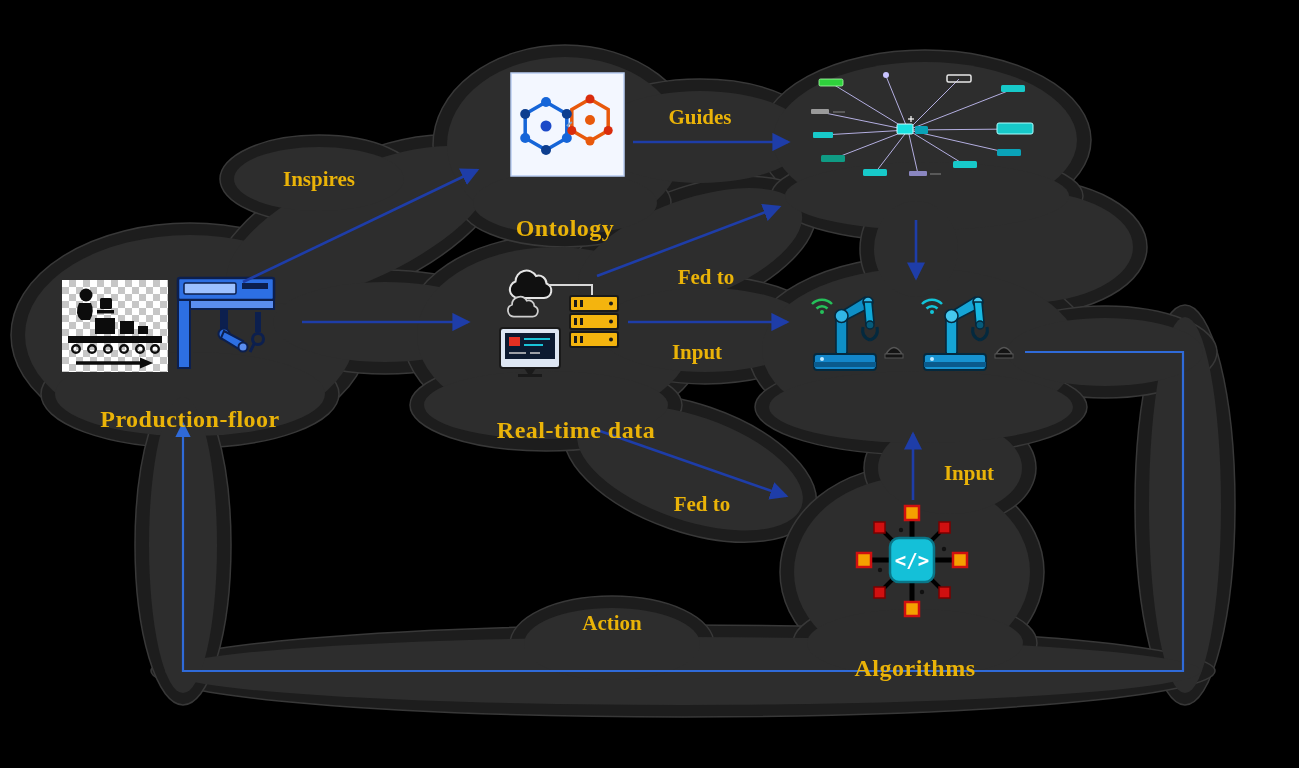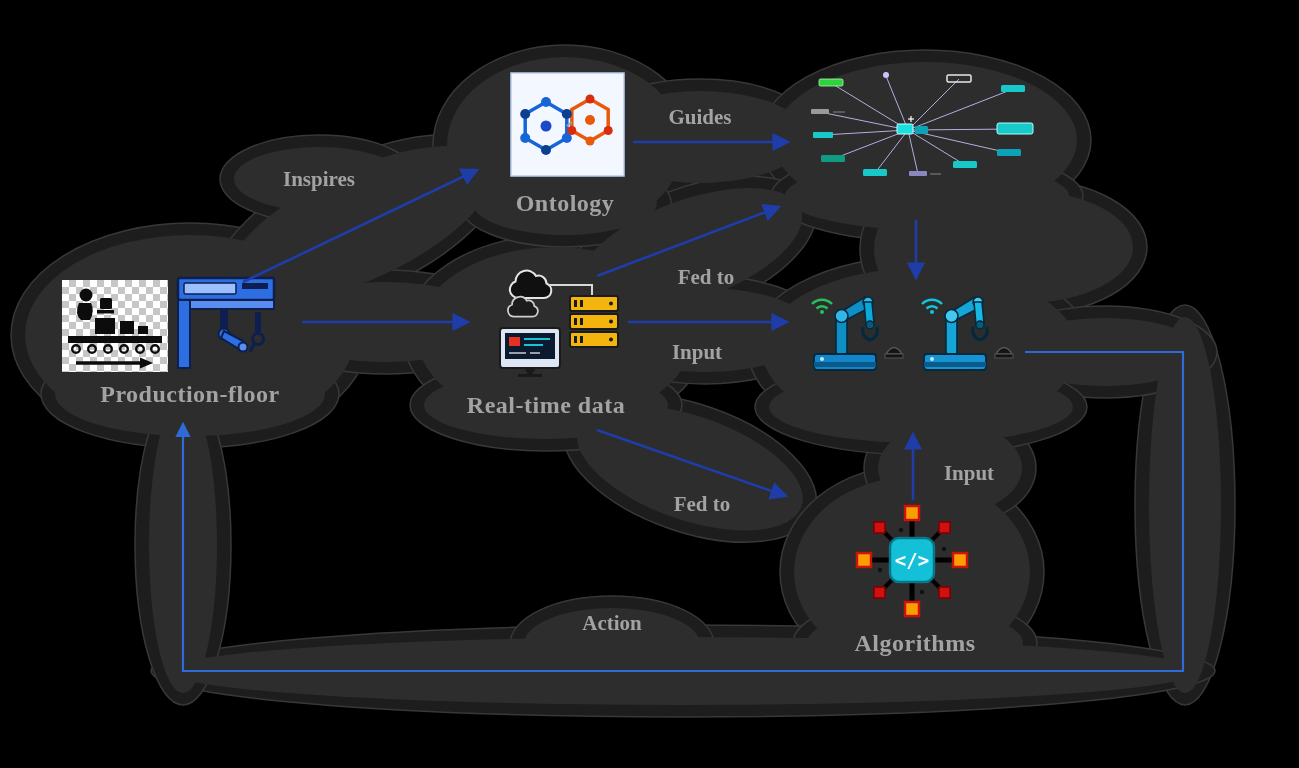--- a/index.html
+++ b/index.html
@@ -2,23 +2,23 @@
 <html><head>
 <meta charset="utf-8">
 <style>
   html,body{margin:0;padding:0;background:#000;}
   #canvas{position:relative;width:1299px;height:768px;background:#000;overflow:hidden;
           font-family:"Liberation Serif",serif;}
   svg.layer{position:absolute;left:0;top:0;}
   #blobs{z-index:0;}
   #wires{z-index:3;pointer-events:none;}
   .icon{position:absolute;z-index:2;}
-  .lbl{position:absolute;z-index:4;transform:translate(-50%,-50%);color:#a3a3a3;
+  .lbl{position:absolute;z-index:4;transform:translate(-50%,-50%);color:#eab308;
        font-weight:700;white-space:nowrap;text-align:center;}
-  .node-lbl{font-size:24px;letter-spacing:.5px;}
+  .node-lbl{font-size:24px;letter-spacing:.5px;margin-top:25px;}
   .edge-lbl{font-size:21px;}
   .wrap-lbl{white-space:normal;width:150px;line-height:1.45;}
   .checker{background-color:#fff;
     background-image:
       linear-gradient(45deg,#c6c6c6 25%,transparent 25%,transparent 75%,#c6c6c6 75%),
       linear-gradient(45deg,#c6c6c6 25%,transparent 25%,transparent 75%,#c6c6c6 75%);
     background-size:14px 14px;background-position:0 0,7px 7px;}
 </style>
 </head>
 <body>
@@ -311,21 +311,21 @@
       <polyline points="597,276 779,207" fill="none" stroke="#1e3da8" stroke-width="2.6" marker-end="url(#ah)"></polyline>
       <polyline points="628,322 787,322" fill="none" stroke="#1e3da8" stroke-width="2.6" marker-end="url(#ah)"></polyline>
       <polyline points="916,220 916,278" fill="none" stroke="#1e3da8" stroke-width="2.6" marker-end="url(#ah)"></polyline>
       <polyline points="597,430 786,496" fill="none" stroke="#1e3da8" stroke-width="2.6" marker-end="url(#ah)"></polyline>
       <polyline points="913,500 913,434" fill="none" stroke="#1e3da8" stroke-width="2.6" marker-end="url(#ah)"></polyline>
       <polyline points="1025,352 1183,352 1183,671 183,671 183,424" fill="none" stroke="#2f6ad8" stroke-width="2.2" marker-end="url(#ahLoop)"></polyline>
     </svg>
 
   <div class="lbl node-lbl" style="left:190px;top:394px">Production-floor</div>
   <div class="lbl node-lbl" style="left:565px;top:203px">Ontology</div>
-  <div class="lbl node-lbl" style="left:546px;top:405px">Real-time data</div>
+  <div class="lbl node-lbl" style="left:576px;top:405px">Real-time data</div>
   <div class="lbl node-lbl" style="left:915px;top:643px">Algorithms</div>
 
   <div class="lbl edge-lbl" style="left:319px;top:179px">Inspires</div>
   <div class="lbl edge-lbl" style="left:700px;top:117px">Guides</div>
   <div class="lbl edge-lbl" style="left:706px;top:277px">Fed to</div>
   <div class="lbl edge-lbl" style="left:697px;top:352px">Input</div>
   <div class="lbl edge-lbl" style="left:702px;top:504px">Fed to</div>
   <div class="lbl edge-lbl" style="left:969px;top:473px">Input</div>
   <div class="lbl edge-lbl" style="left:612px;top:623px">Action</div>
 

